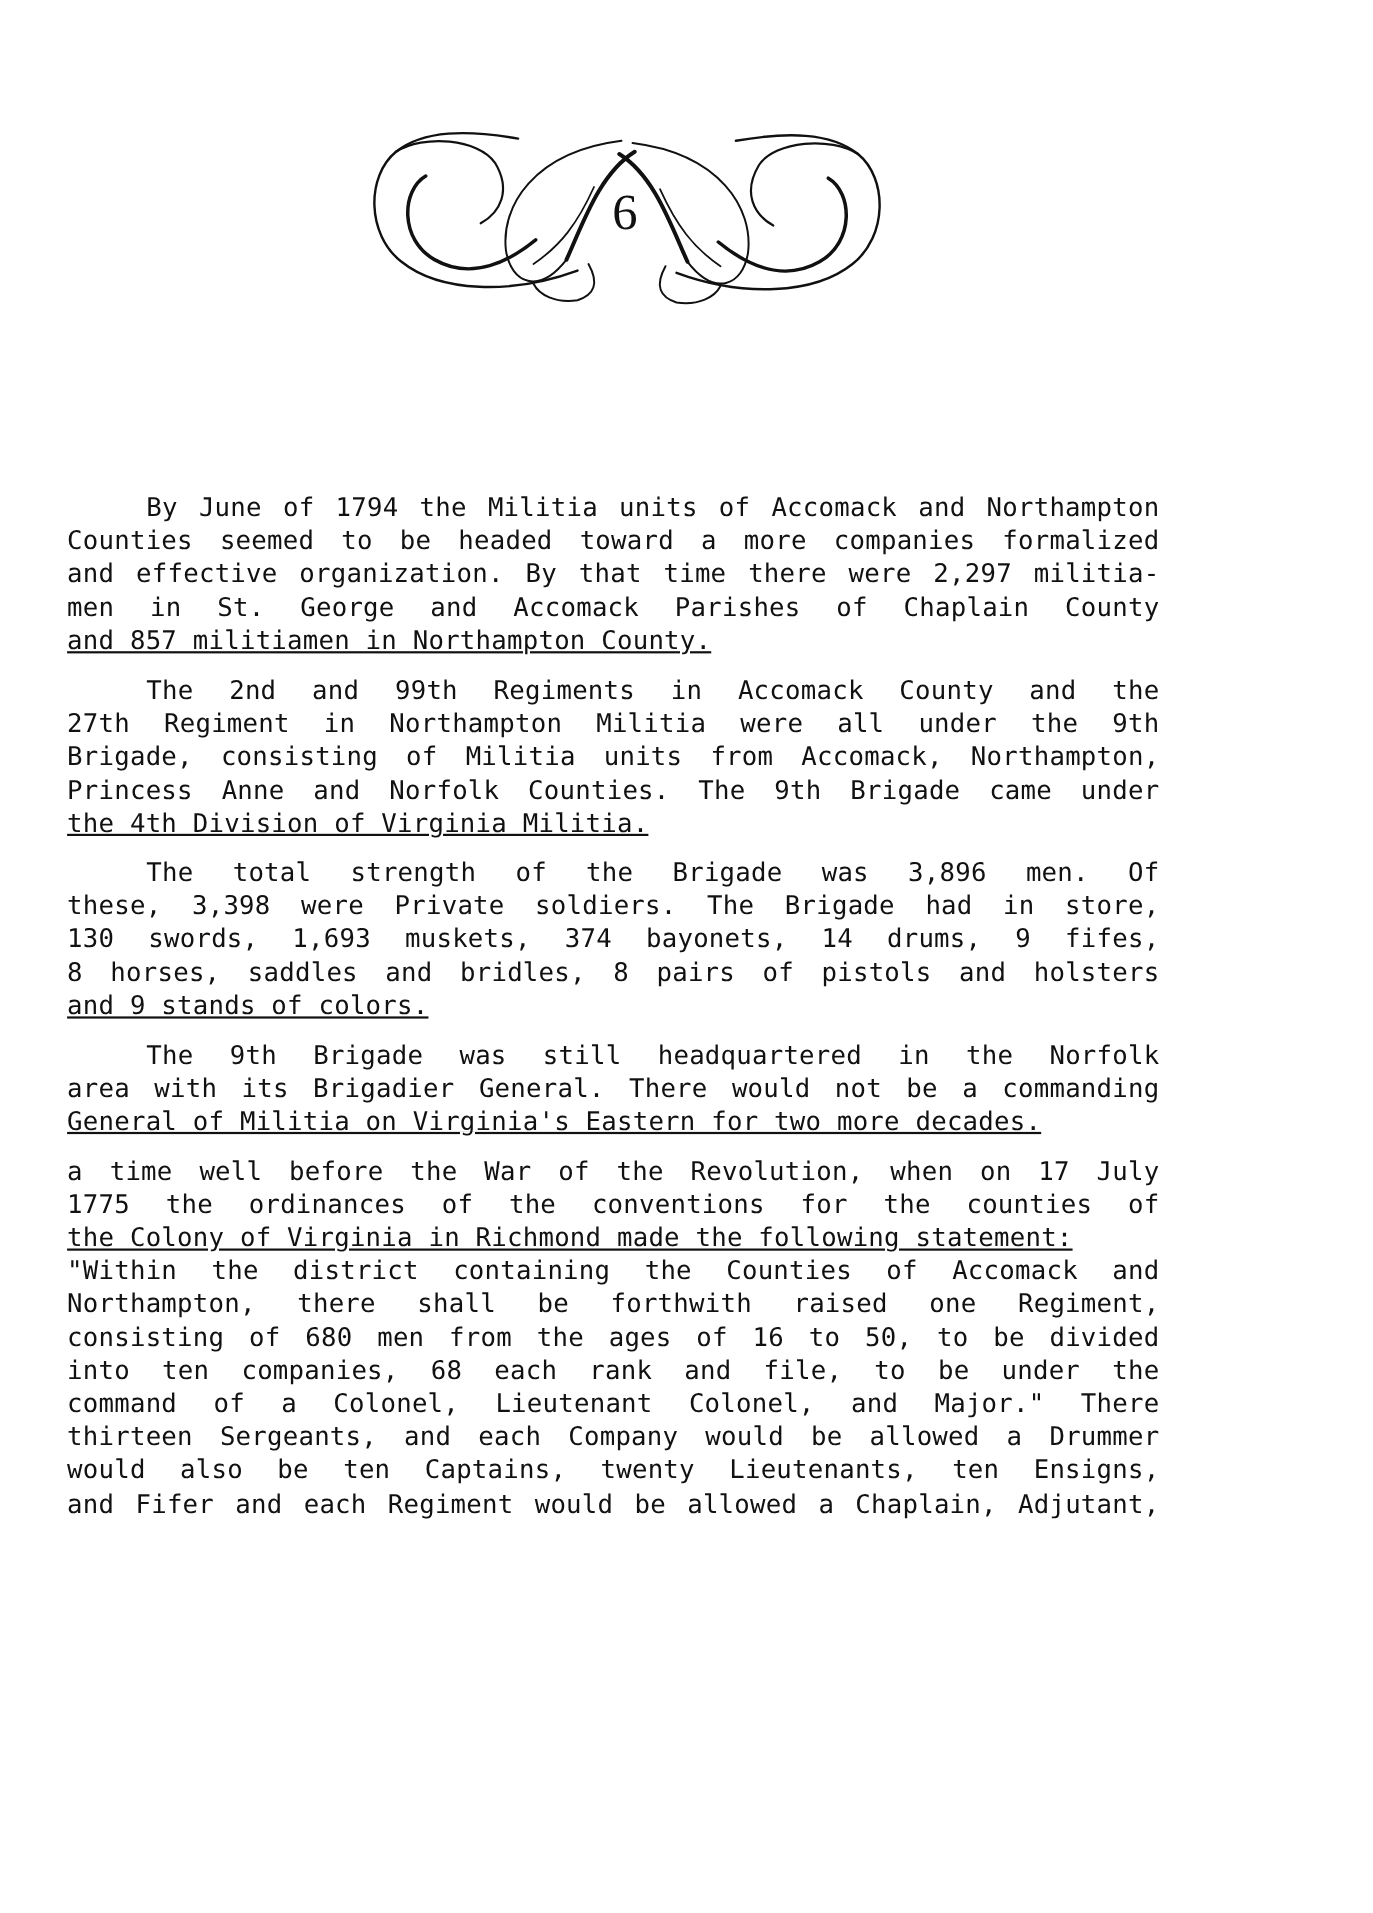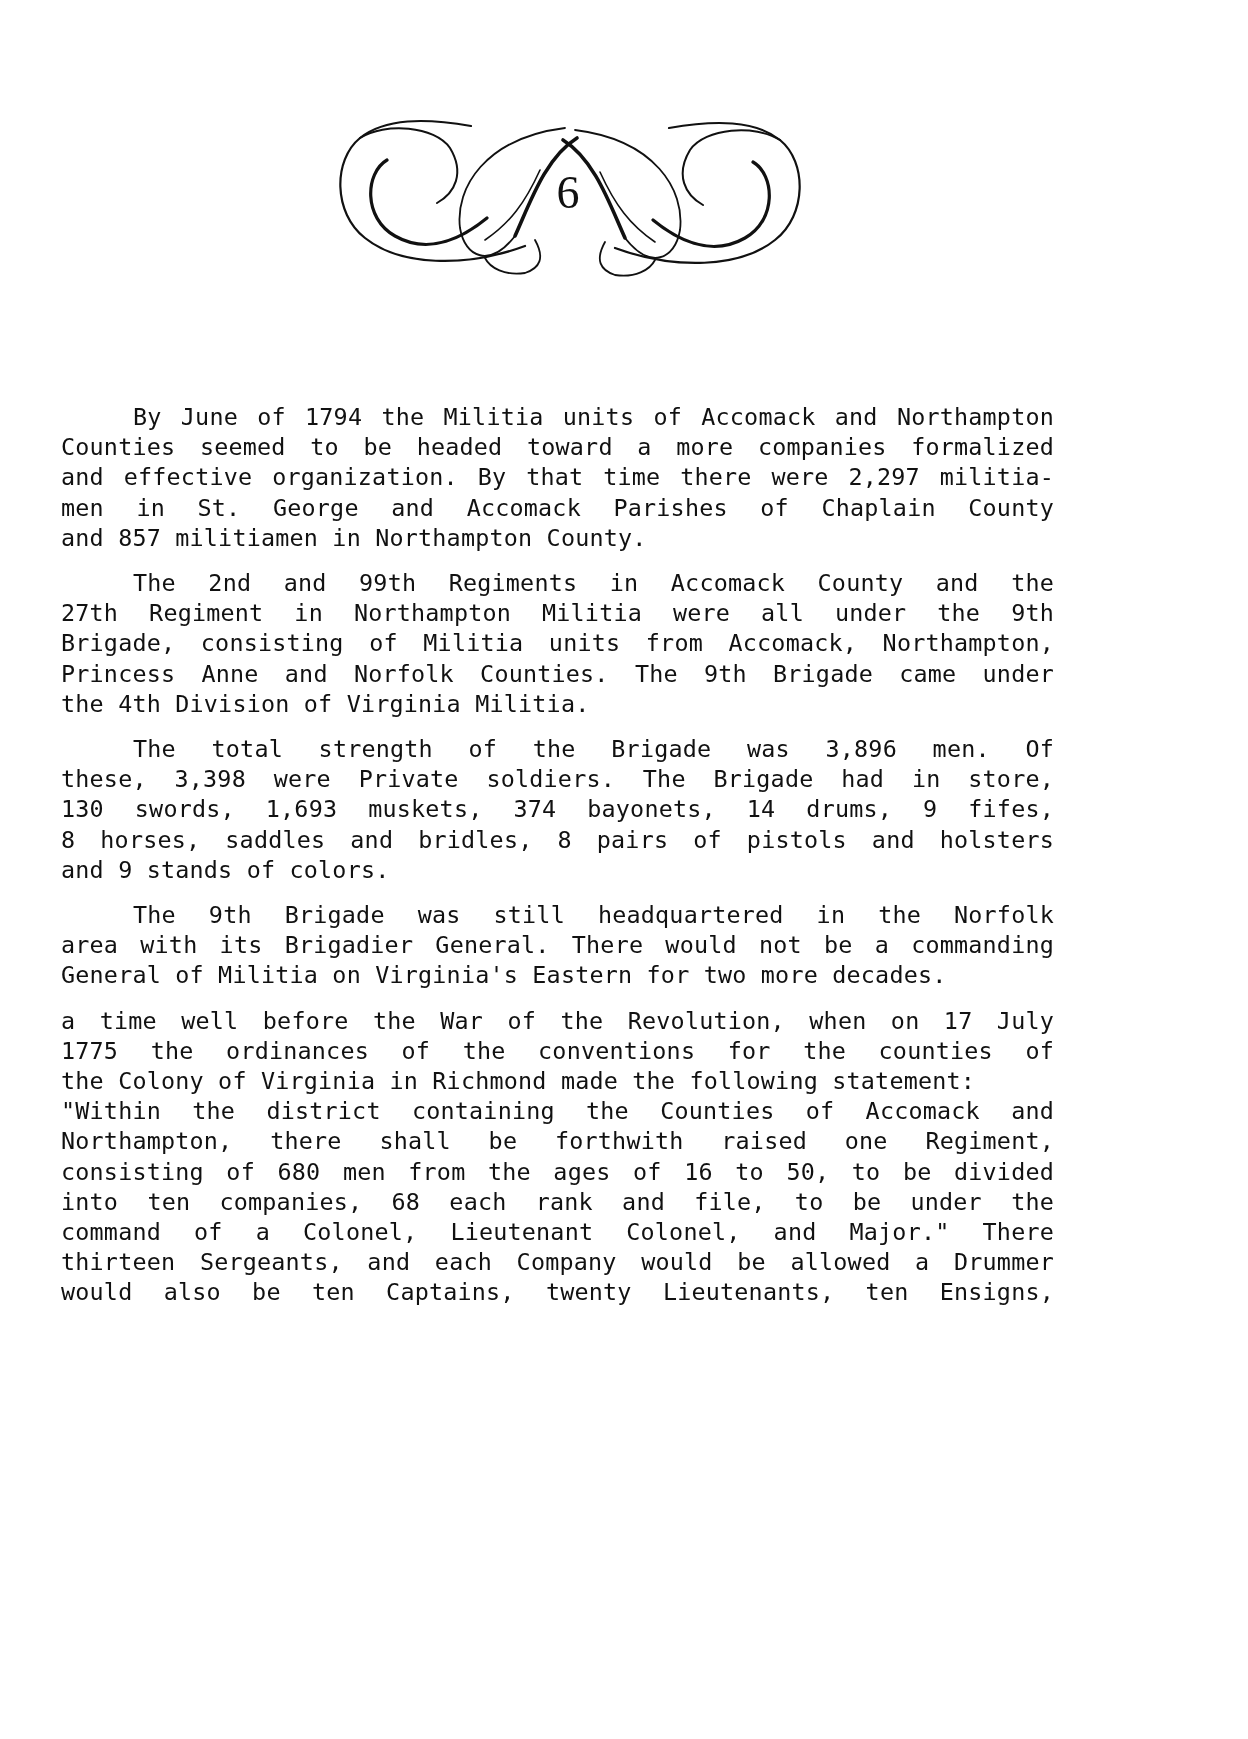--- a/index.html
+++ b/index.html
@@ -34,40 +34,41 @@
     width: 40px;
     text-align: center;
     font-family: "Liberation Serif", "DejaVu Serif", serif;
     font-size: 46px;
     line-height: 50px;
     color: #111;
   }
   .body-text {
     position: absolute;
     left: 61px;
-    top: 402px;
+    top: 446px;
     width: 993px;
   }
   .para {
     font-size: 23.4px;
     line-height: 30.2px;
     letter-spacing: 0.2px;
     text-align: justify;
     text-align-last: left;
     margin: 0 0 15px 0;
     font-weight: 300;
   }
   .line {
     display: block;
     text-align: justify;
     text-align-last: justify;
     white-space: nowrap;
   }
   .line.last {
     text-align-last: left;
+    text-decoration: underline;
   }
   .indent {
     padding-left: 72px;
   }
   .fn {
     font-size: 13px;
     vertical-align: top;
     position: relative;
     top: -4px;
     margin-left: 4px;
@@ -147,15 +148,16 @@
     <span class="line">a time well before the War of the Revolution, when on 17 July</span>
     <span class="line">1775 the ordinances of the conventions for the counties of</span>
     <span class="line last">the Colony of Virginia in Richmond made the following statement:</span>
     <span class="line">"Within the district containing the Counties of Accomack and</span>
     <span class="line">Northampton, there shall be forthwith raised one Regiment,</span>
     <span class="line">consisting of 680 men from the ages of 16 to 50, to be divided</span>
     <span class="line">into ten companies, 68 each rank  and file, to be under the</span>
     <span class="line">command of a Colonel, Lieutenant Colonel, and Major."  There</span>
     <span class="line">thirteen Sergeants, and each Company would be allowed a Drummer</span>
     <span class="line">would also be ten Captains, twenty Lieutenants, ten Ensigns,</span>
+    <span class="line">and Fifer and each Regiment would be allowed a Chaplain, Adjutant,</span>
   </div>
 
 </div>
 
 </body></html>

